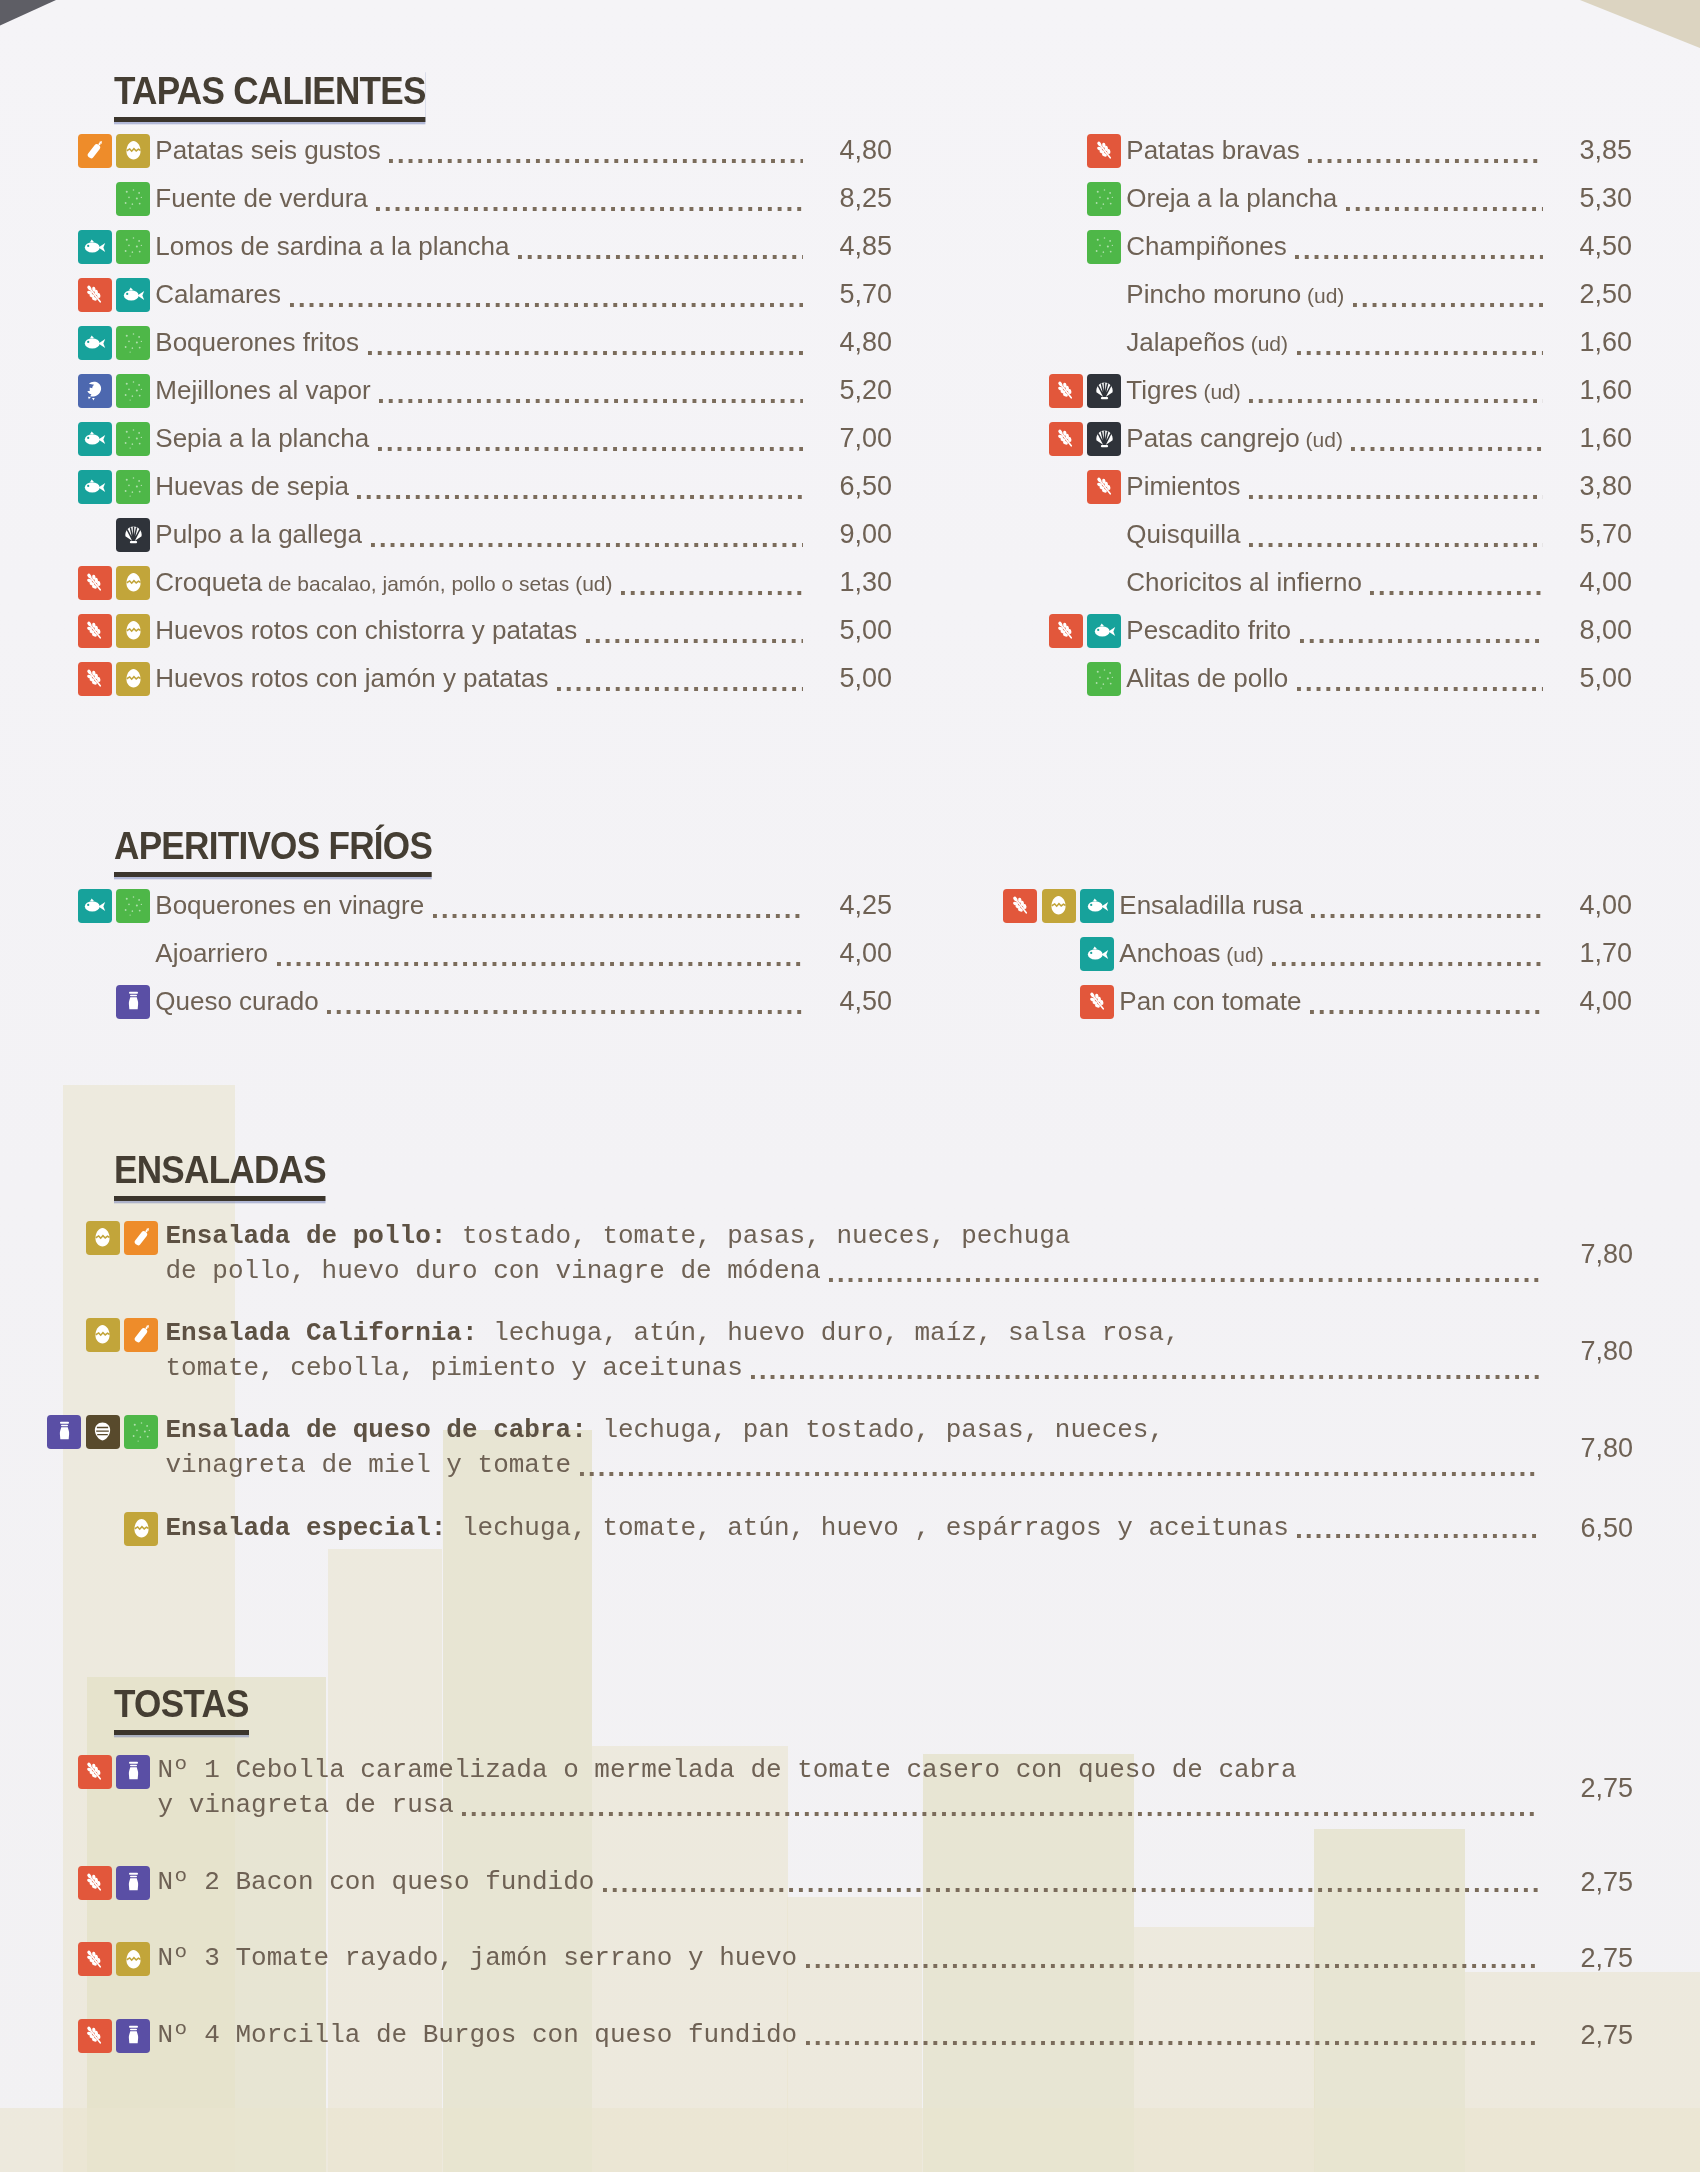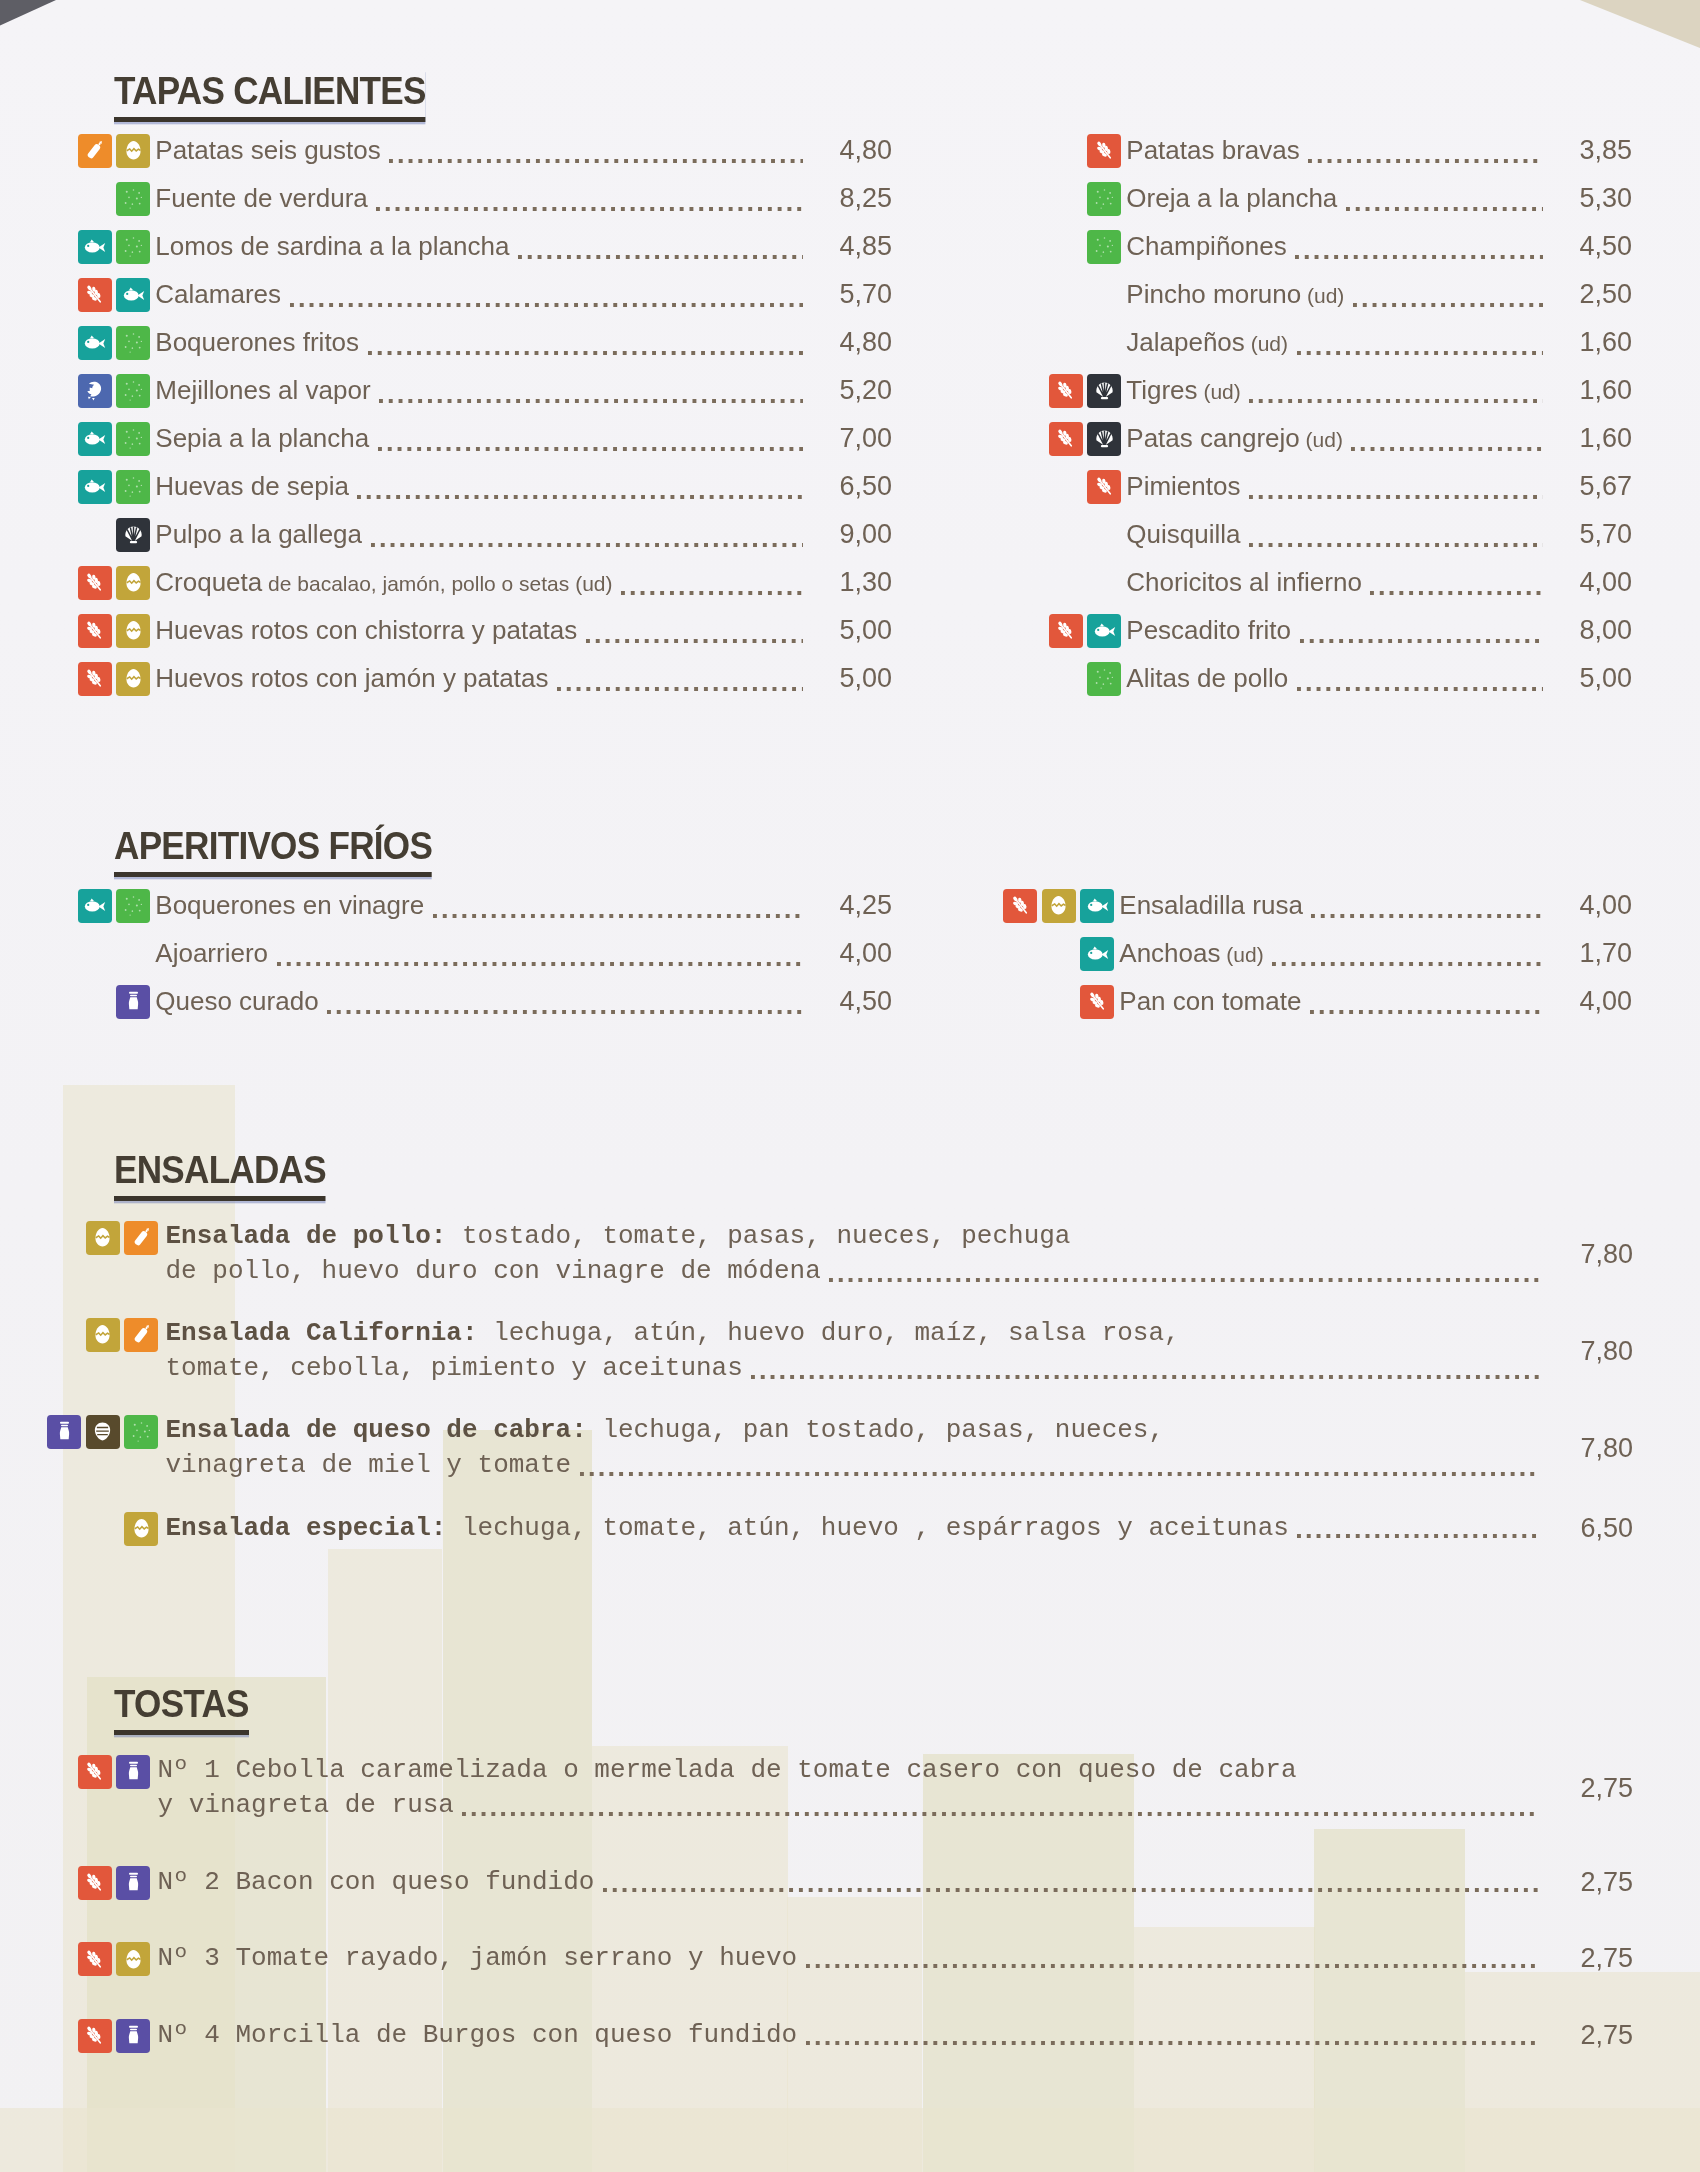--- a/index.html
+++ b/index.html
@@ -365,21 +365,21 @@
                   </g>
                 </svg>
               </span>
               <span class="allg" style="background: rgb(194, 165, 58);">
                 <svg viewBox="0 0 24 24">
                   <path fill="#fff" d="M12 3.5c3.6 0 6.3 4.6 6.3 9 0 4.4-2.8 7.5-6.3 7.5s-6.3-3.1-6.3-7.5c0-4.4 2.7-9 6.3-9z"></path>
                   <path fill="none" stroke="#c2a53a" stroke-width="1.4" d="M6 12.2l2.6-1.6 1.8 2 2-2.2 2 2 2-1.6 1.9 1.2"></path>
                 </svg>
               </span>
             </div>
-            <span class="nm">Huevas rotos con chistorra y patatas</span>
+            <span class="nm">Huevos rotos con chistorra y patatas</span>
             <div class="leader"></div>
             <span class="price">5,00</span>
           </div>
           <div class="row">
             <div class="ic-slot">
               <span class="allg" style="background: rgb(226, 87, 59);">
                 <svg viewBox="0 0 24 24">
                   <g transform="rotate(-38 12 12)" fill="#fff">
                     <rect x="11.3" y="3" width="1.4" height="18" rx=".7"></rect>
                     <ellipse cx="12" cy="4.6" rx="1.5" ry="2.3"></ellipse>
@@ -552,21 +552,21 @@
                     <ellipse cx="9.6" cy="11.5" rx="1.5" ry="2.3" transform="rotate(-28 9.6 11.5)"></ellipse>
                     <ellipse cx="14.4" cy="11.5" rx="1.5" ry="2.3" transform="rotate(28 14.4 11.5)"></ellipse>
                     <ellipse cx="9.6" cy="15" rx="1.5" ry="2.3" transform="rotate(-28 9.6 15)"></ellipse>
                     <ellipse cx="14.4" cy="15" rx="1.5" ry="2.3" transform="rotate(28 14.4 15)"></ellipse>
                   </g>
                 </svg>
               </span>
             </div>
             <span class="nm">Pimientos</span>
             <div class="leader"></div>
-            <span class="price">5,67</span>
+            <span class="price">3,80</span>
           </div>
           <div class="row">
             <div class="ic-slot"></div>
             <span class="nm">Quisquilla</span>
             <div class="leader"></div>
             <span class="price">5,70</span>
           </div>
           <div class="row">
             <div class="ic-slot"></div>
             <span class="nm">Choricitos al infierno</span>

